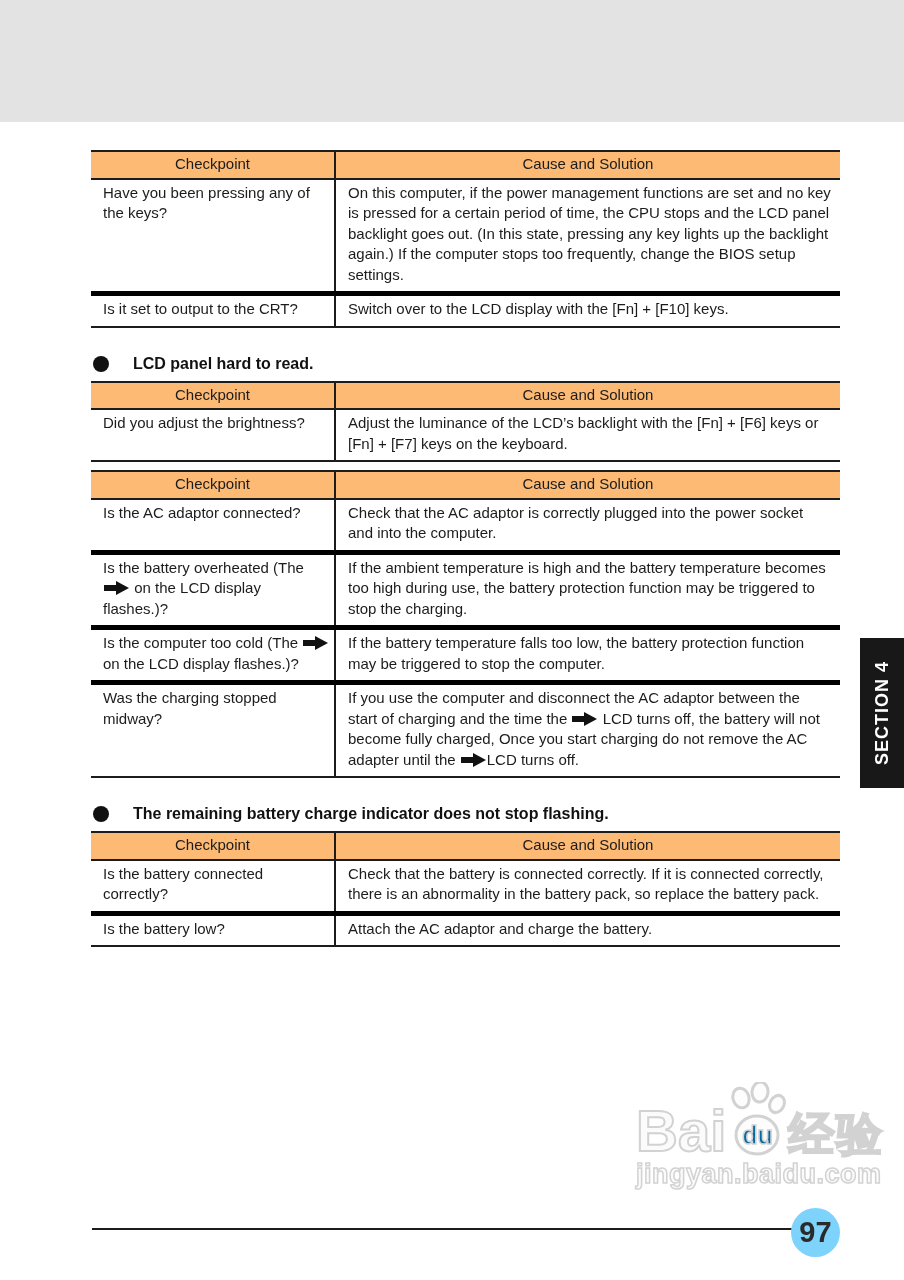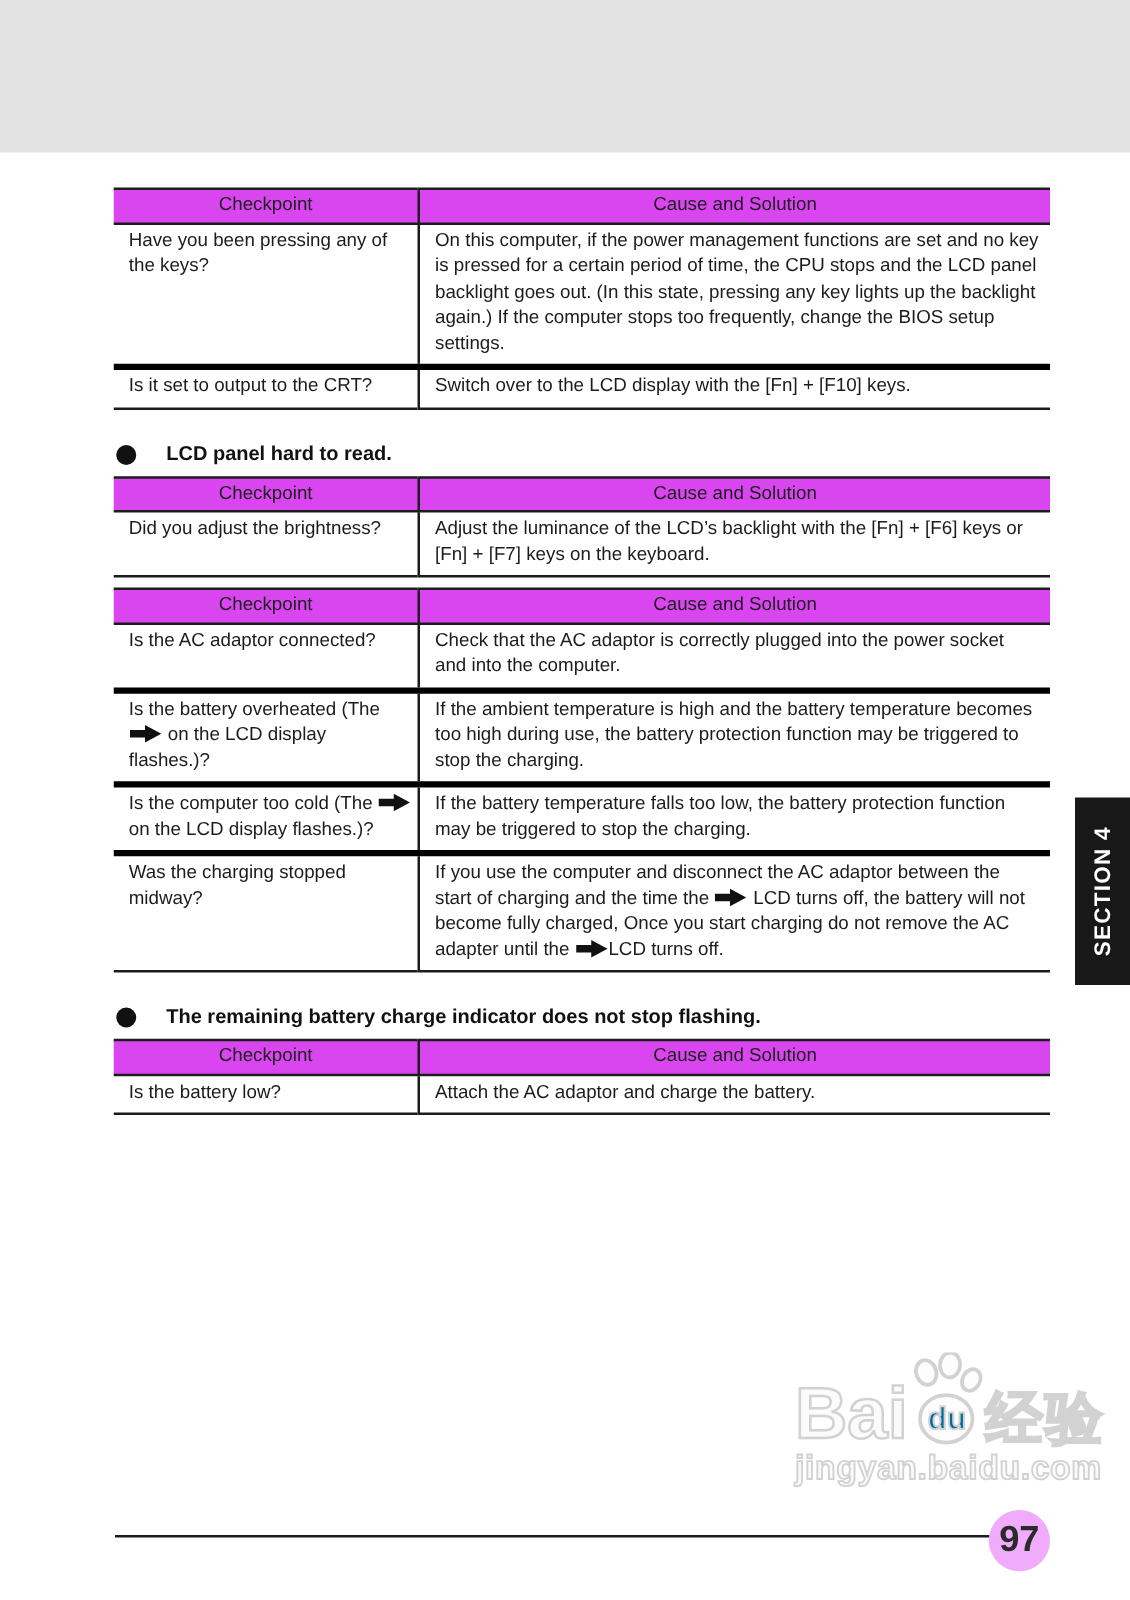--- a/index.html
+++ b/index.html
@@ -12,21 +12,21 @@
 
   
   .qa-table{
     width:749px;border-collapse:collapse;table-layout:fixed;
     font-size:15px;line-height:20.5px;color:#1c1c1c;
     border-top:2px solid #1c1c1c;border-bottom:2px solid #1c1c1c;
   }
   .qa-table.first{margin-top:28px;}
   .qa-table.after-heading{margin-top:8px;}
   .qa-table th{
-    background:#d946ef;font-weight:400;font-size:15px;
+    background:#fdba74;font-weight:400;font-size:15px;
     padding:2px 0 3px 0;border-bottom:2px solid #1c1c1c;text-align:center;
   }
   .qa-table th.col-check{width:243px;border-right:2px solid #1c1c1c;}
   .qa-table td{vertical-align:top;padding:3px 8px 6px 12px;}
   .qa-table td.check{border-right:2px solid #1c1c1c;padding-right:4px;}
   .qa-table tbody tr + tr td{border-top:5px solid #000000;}
   .b{font-weight:normal;}
 
   
   .arrow{display:inline-block;position:relative;width:25px;height:14px;vertical-align:-2px;margin:0 1px;}
@@ -46,21 +46,21 @@
   }
   .section-tab span{
     writing-mode:vertical-rl;transform:rotate(180deg);
     color:#fff;font-weight:bold;font-size:18px;letter-spacing:1px;white-space:nowrap;
   }
 
   
   .footer-rule{position:absolute;left:92px;top:1228px;width:731px;height:2px;background:#1c1c1c;}
   .page-circle{
     position:absolute;left:791px;top:1208px;width:49px;height:49px;border-radius:50%;
-    background:#f0abfc;display:flex;align-items:center;justify-content:center;
+    background:#7dd3fc;display:flex;align-items:center;justify-content:center;
     font-size:29px;font-weight:bold;color:#2a2a2a;z-index:2;
   }
 
   
   .watermark{position:absolute;left:636px;top:1080px;width:268px;z-index:3;pointer-events:none;}
   .wm-line{display:flex;align-items:flex-end;height:78px;}
   .wm-bai{font-size:58px;font-weight:bold;line-height:0.95;
     color:#fbfbfb;-webkit-text-stroke:2px #d2d2d2;}
   .wm-paw{position:relative;width:60px;height:78px;margin:0 1px;flex:none;}
   .wm-paw svg{position:absolute;left:0;bottom:-2px;}
@@ -127,41 +127,45 @@
       <tr>
         <td class="check"><span>Is the AC adaptor connected?</span></td>
         <td class="cause"><span>Check that the AC adaptor is correctly plugged into the power socket and into the computer.</span></td>
       </tr>
       <tr>
         <td class="check"><span>Is the battery overheated (The </span><span class="arrow"></span><span> on the LCD display flashes.)?</span></td>
         <td class="cause"><span>If the ambient temperature is high and the battery temperature becomes too high during use, the battery protection function may be triggered to stop the charging.</span></td>
       </tr>
       <tr>
         <td class="check"><span>Is the computer too cold (The </span><span class="arrow"></span><span> on the LCD display flashes.)?</span></td>
-        <td class="cause"><span>If the battery temperature falls too low, the battery protection function may be triggered to stop the charging.</span></td>
+        <td class="cause"><span>If the battery temperature falls too low, the battery protection function may be triggered to stop the computer.</span></td>
       </tr>
       <tr>
         <td class="check"><span>Was the charging stopped midway?</span></td>
         <td class="cause"><span>If you use the computer and disconnect the AC adaptor between the start of charging and the time the </span><span class="arrow"></span><span> LCD turns off, the battery will not become fully charged, Once you start charging do not remove the AC adapter until the </span><span class="arrow"></span><span>LCD turns off.</span></td>
       </tr>
     </tbody>
   </table>
 
   <div class="section-heading">
     <span class="bullet"></span>
     <span class="section-title">The remaining battery charge indicator does not stop flashing.</span>
   </div>
   <table class="qa-table after-heading">
     <thead>
       <tr>
         <th class="col-check">Checkpoint</th>
         <th class="col-cause">Cause and Solution</th>
       </tr>
     </thead>
     <tbody>
+      <tr>
+        <td class="check"><span>Is the battery connected correctly?</span></td>
+        <td class="cause"><span>Check that the battery is connected correctly. If it is connected correctly, there is an abnormality in the battery pack, so replace the battery pack.</span></td>
+      </tr>
       <tr>
         <td class="check"><span>Is the battery low?</span></td>
         <td class="cause"><span>Attach the AC adaptor and charge the battery.</span></td>
       </tr>
     </tbody>
   </table>
 
 </div>
 
 <div class="section-tab">

